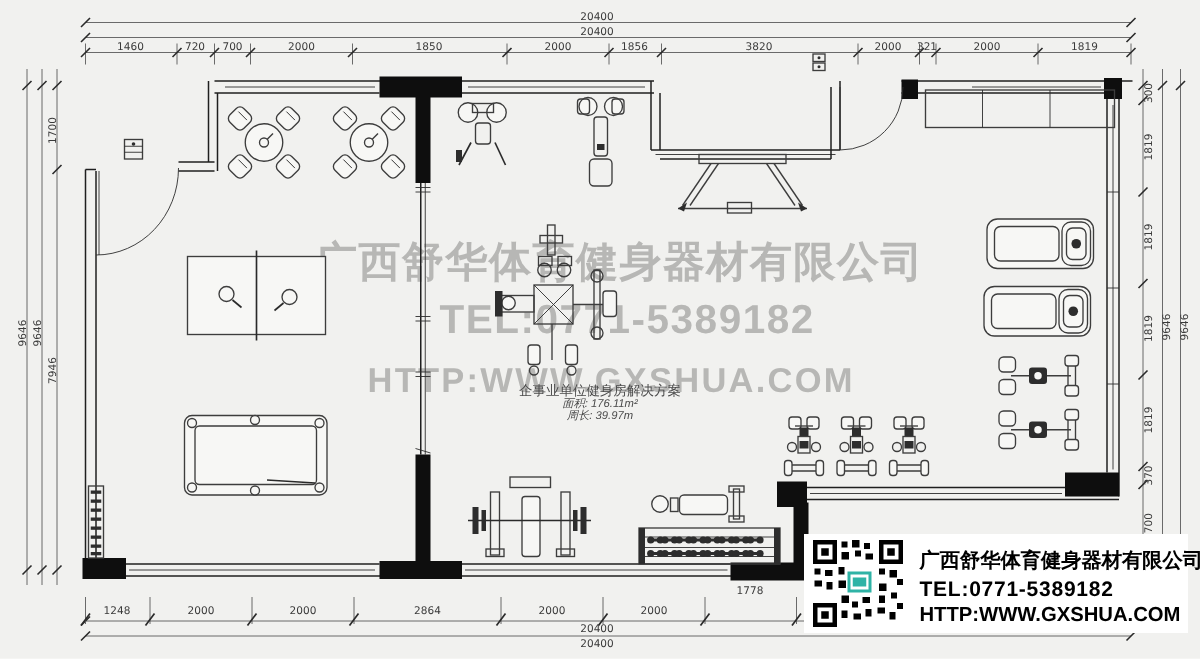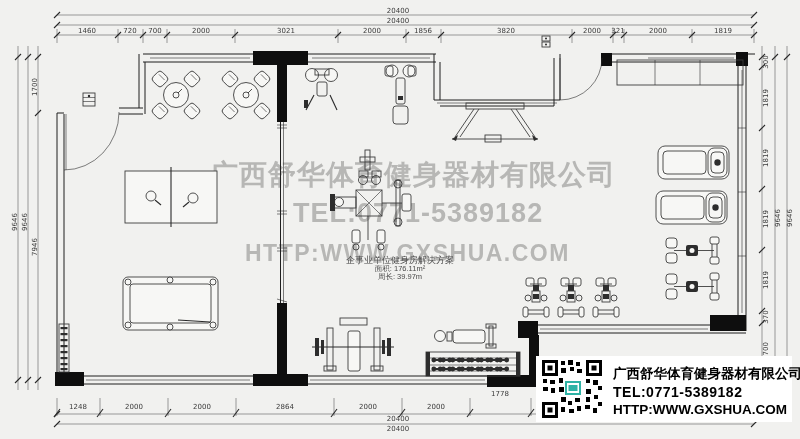--- a/index.html
+++ b/index.html
@@ -13,21 +13,21 @@
   .wm{position:absolute;color:#b7b7b5;font-weight:bold;white-space:nowrap;z-index:1;}
   #wm1{left:210px;top:156px;font-size:28px;letter-spacing:1px;}
   #wm2{left:293px;top:198px;font-size:27px;letter-spacing:1px;}
   #wm3{left:245px;top:240px;font-size:23px;letter-spacing:1.5px;}
   svg#plan{position:absolute;left:0;top:0;z-index:2;}
   .dimtext{z-index:3;}
   
   #plabel{position:absolute;left:310px;top:256px;width:180px;text-align:center;z-index:3;
           color:#4a4a4a;}
   #plabel .l1{font-size:9px;line-height:9px;}
-  #plabel .l2{font-size:7.5px;line-height:8px;}
+  #plabel .l2{font-size:7.5px;line-height:8px;font-style:italic;}
   
   #infobox{position:absolute;left:536px;top:356px;width:256px;height:66px;background:#ffffff;
            z-index:5;}
   #infobox .txt{position:absolute;left:77px;color:#000;font-weight:bold;white-space:nowrap;}
   #ib-company{top:9px;font-size:13.5px;}
   #ib-tel{top:28px;font-size:14px;letter-spacing:.5px;}
   #ib-web{top:46px;font-size:13.5px;}
   
   .w{stroke:#1f1f1f;stroke-width:1;fill:none;}
   .w2{stroke:#2c2c2c;stroke-width:.6;fill:none;}
@@ -443,21 +443,21 @@
     </g>
   </svg>
 
   <span class="dl dimtext" style="left:378px;top:7px">20400</span>
   <span class="dl dimtext" style="left:378px;top:17px">20400</span>
 
   <span class="dl dimtext" style="left:67px;top:27px">1460</span>
   <span class="dl dimtext" style="left:110px;top:27px">720</span>
   <span class="dl dimtext" style="left:135px;top:27px">700</span>
   <span class="dl dimtext" style="left:181px;top:27px">2000</span>
-  <span class="dl dimtext" style="left:266px;top:27px">3021</span>
+  <span class="dl dimtext" style="left:266px;top:27px">1850</span>
   <span class="dl dimtext" style="left:352px;top:27px">2000</span>
   <span class="dl dimtext" style="left:403px;top:27px">1856</span>
   <span class="dl dimtext" style="left:486px;top:27px">3820</span>
   <span class="dl dimtext" style="left:572px;top:27px">2000</span>
   <span class="dl dimtext" style="left:598px;top:27px">321</span>
   <span class="dl dimtext" style="left:638px;top:27px">2000</span>
   <span class="dl dimtext" style="left:703px;top:27px">1819</span>
 
   <span class="dl dimtext" style="left:58px;top:403px">1248</span>
   <span class="dl dimtext" style="left:114px;top:403px">2000</span>

